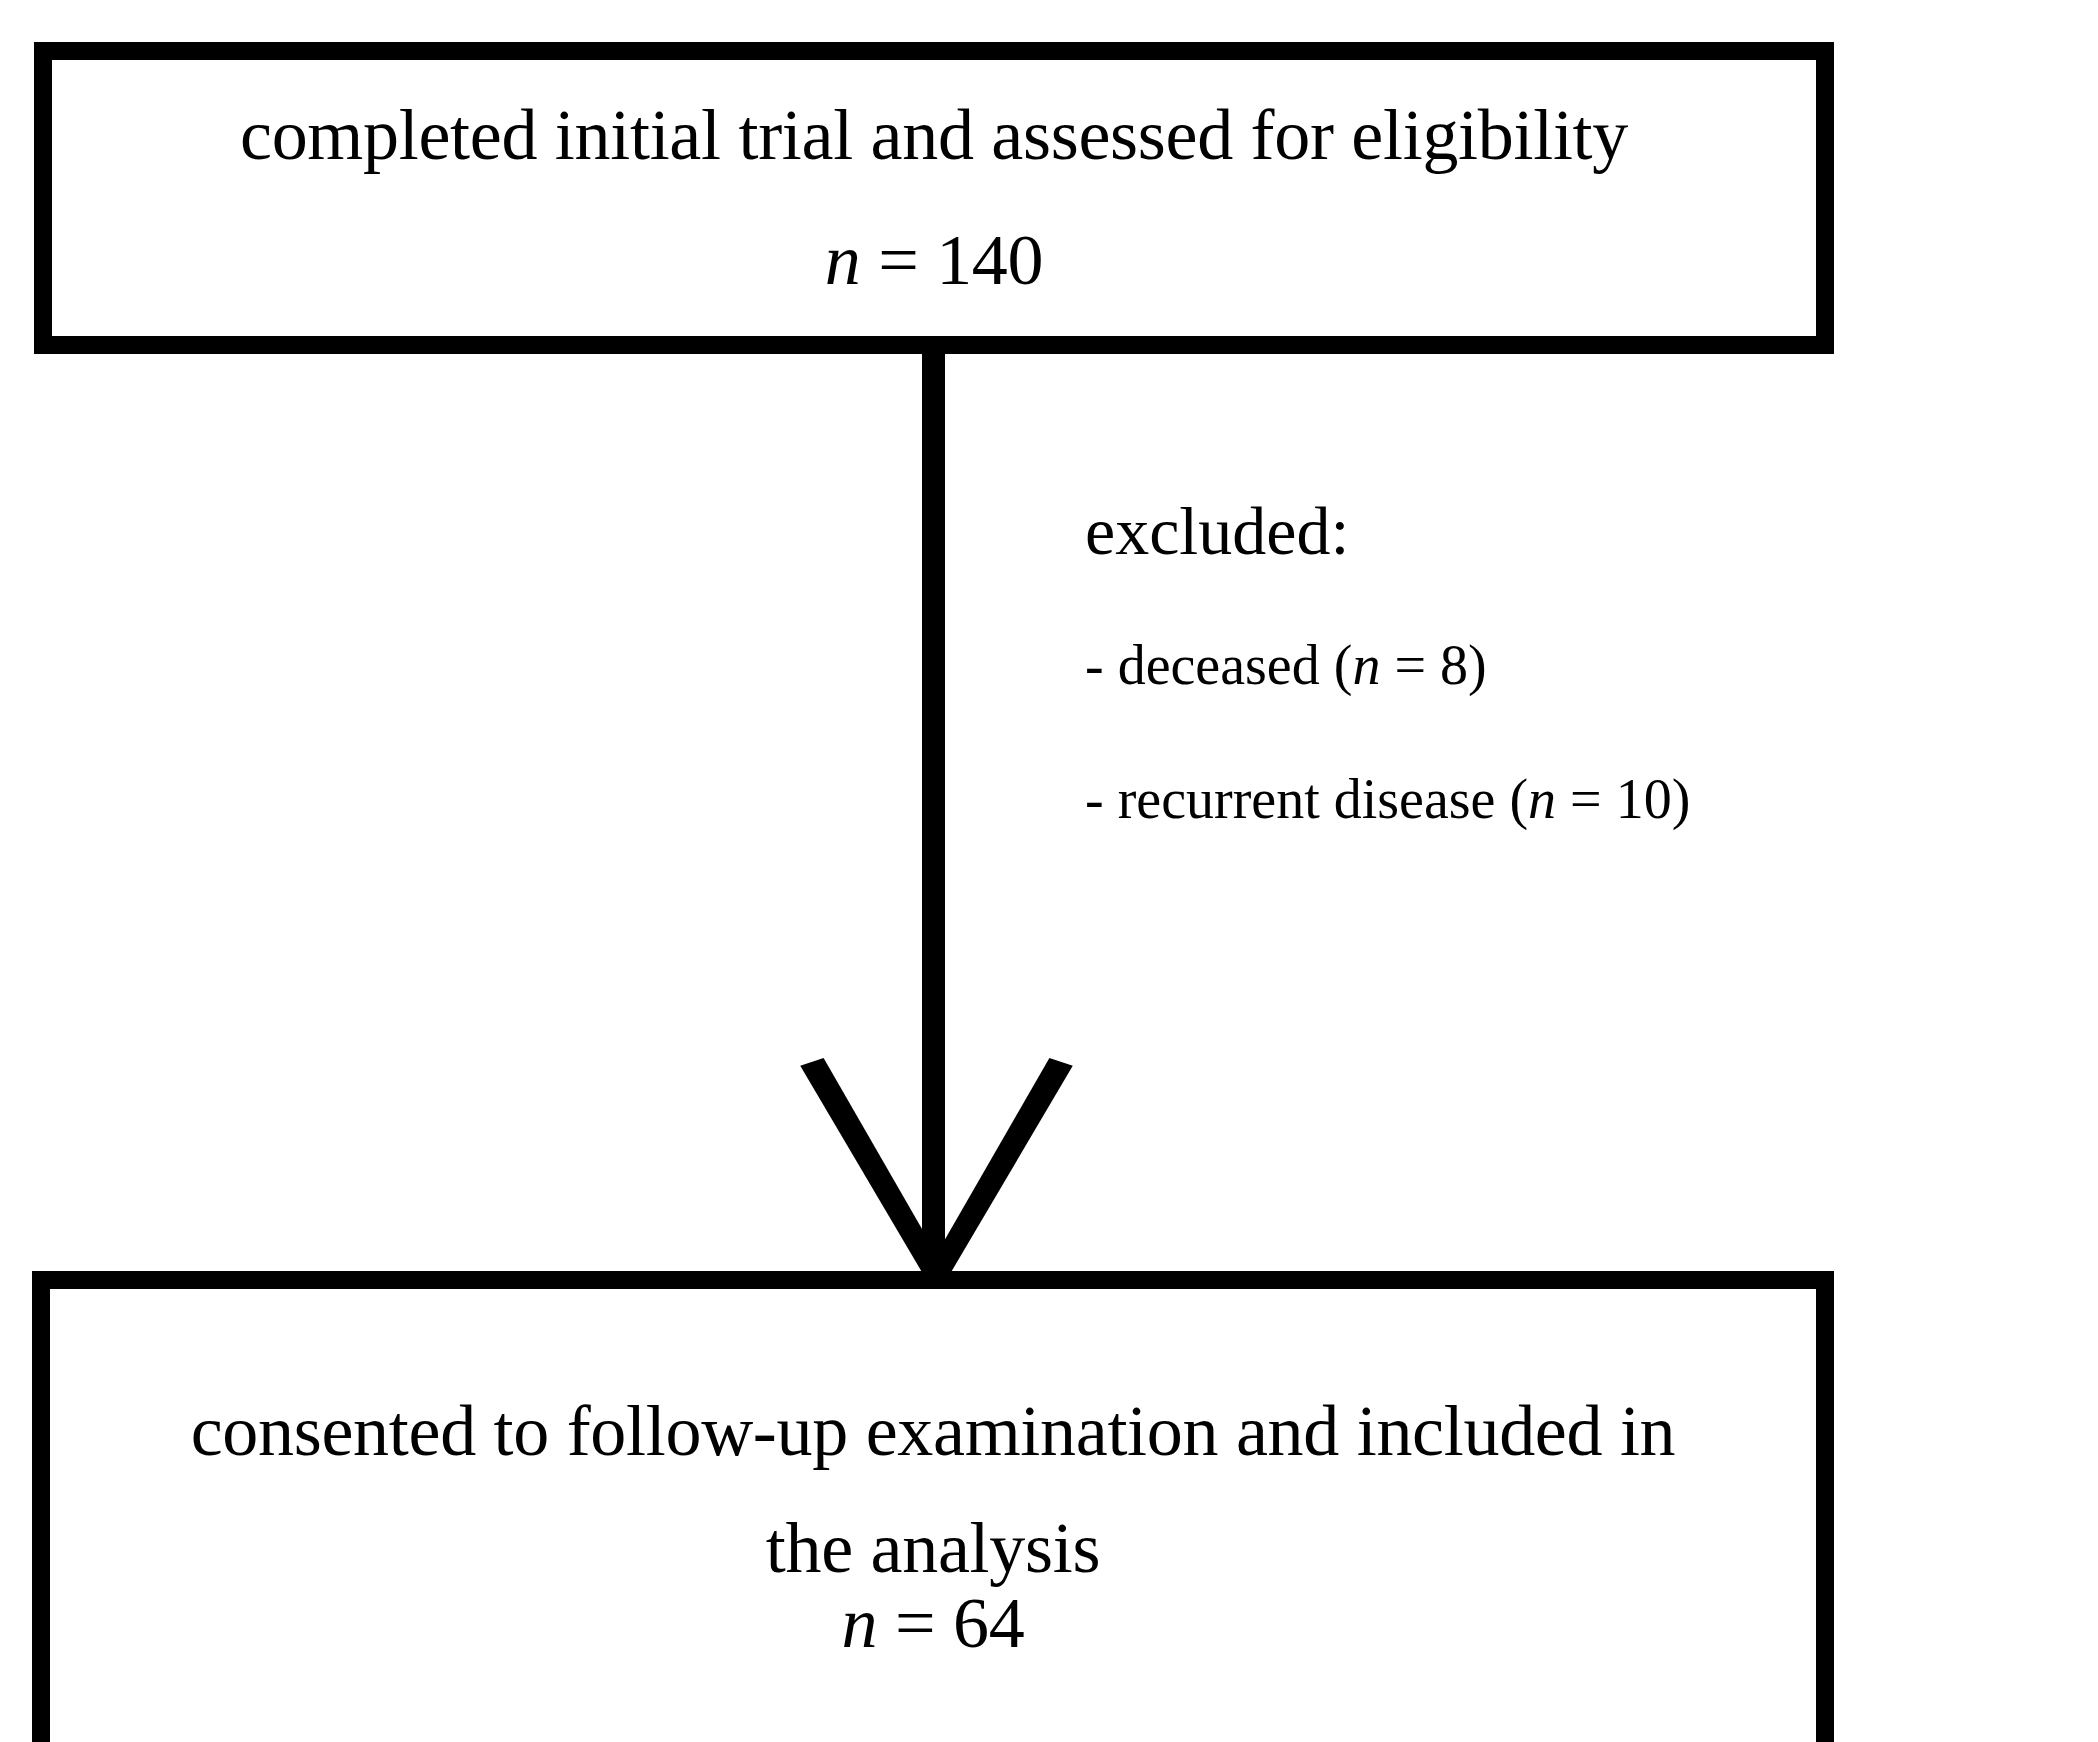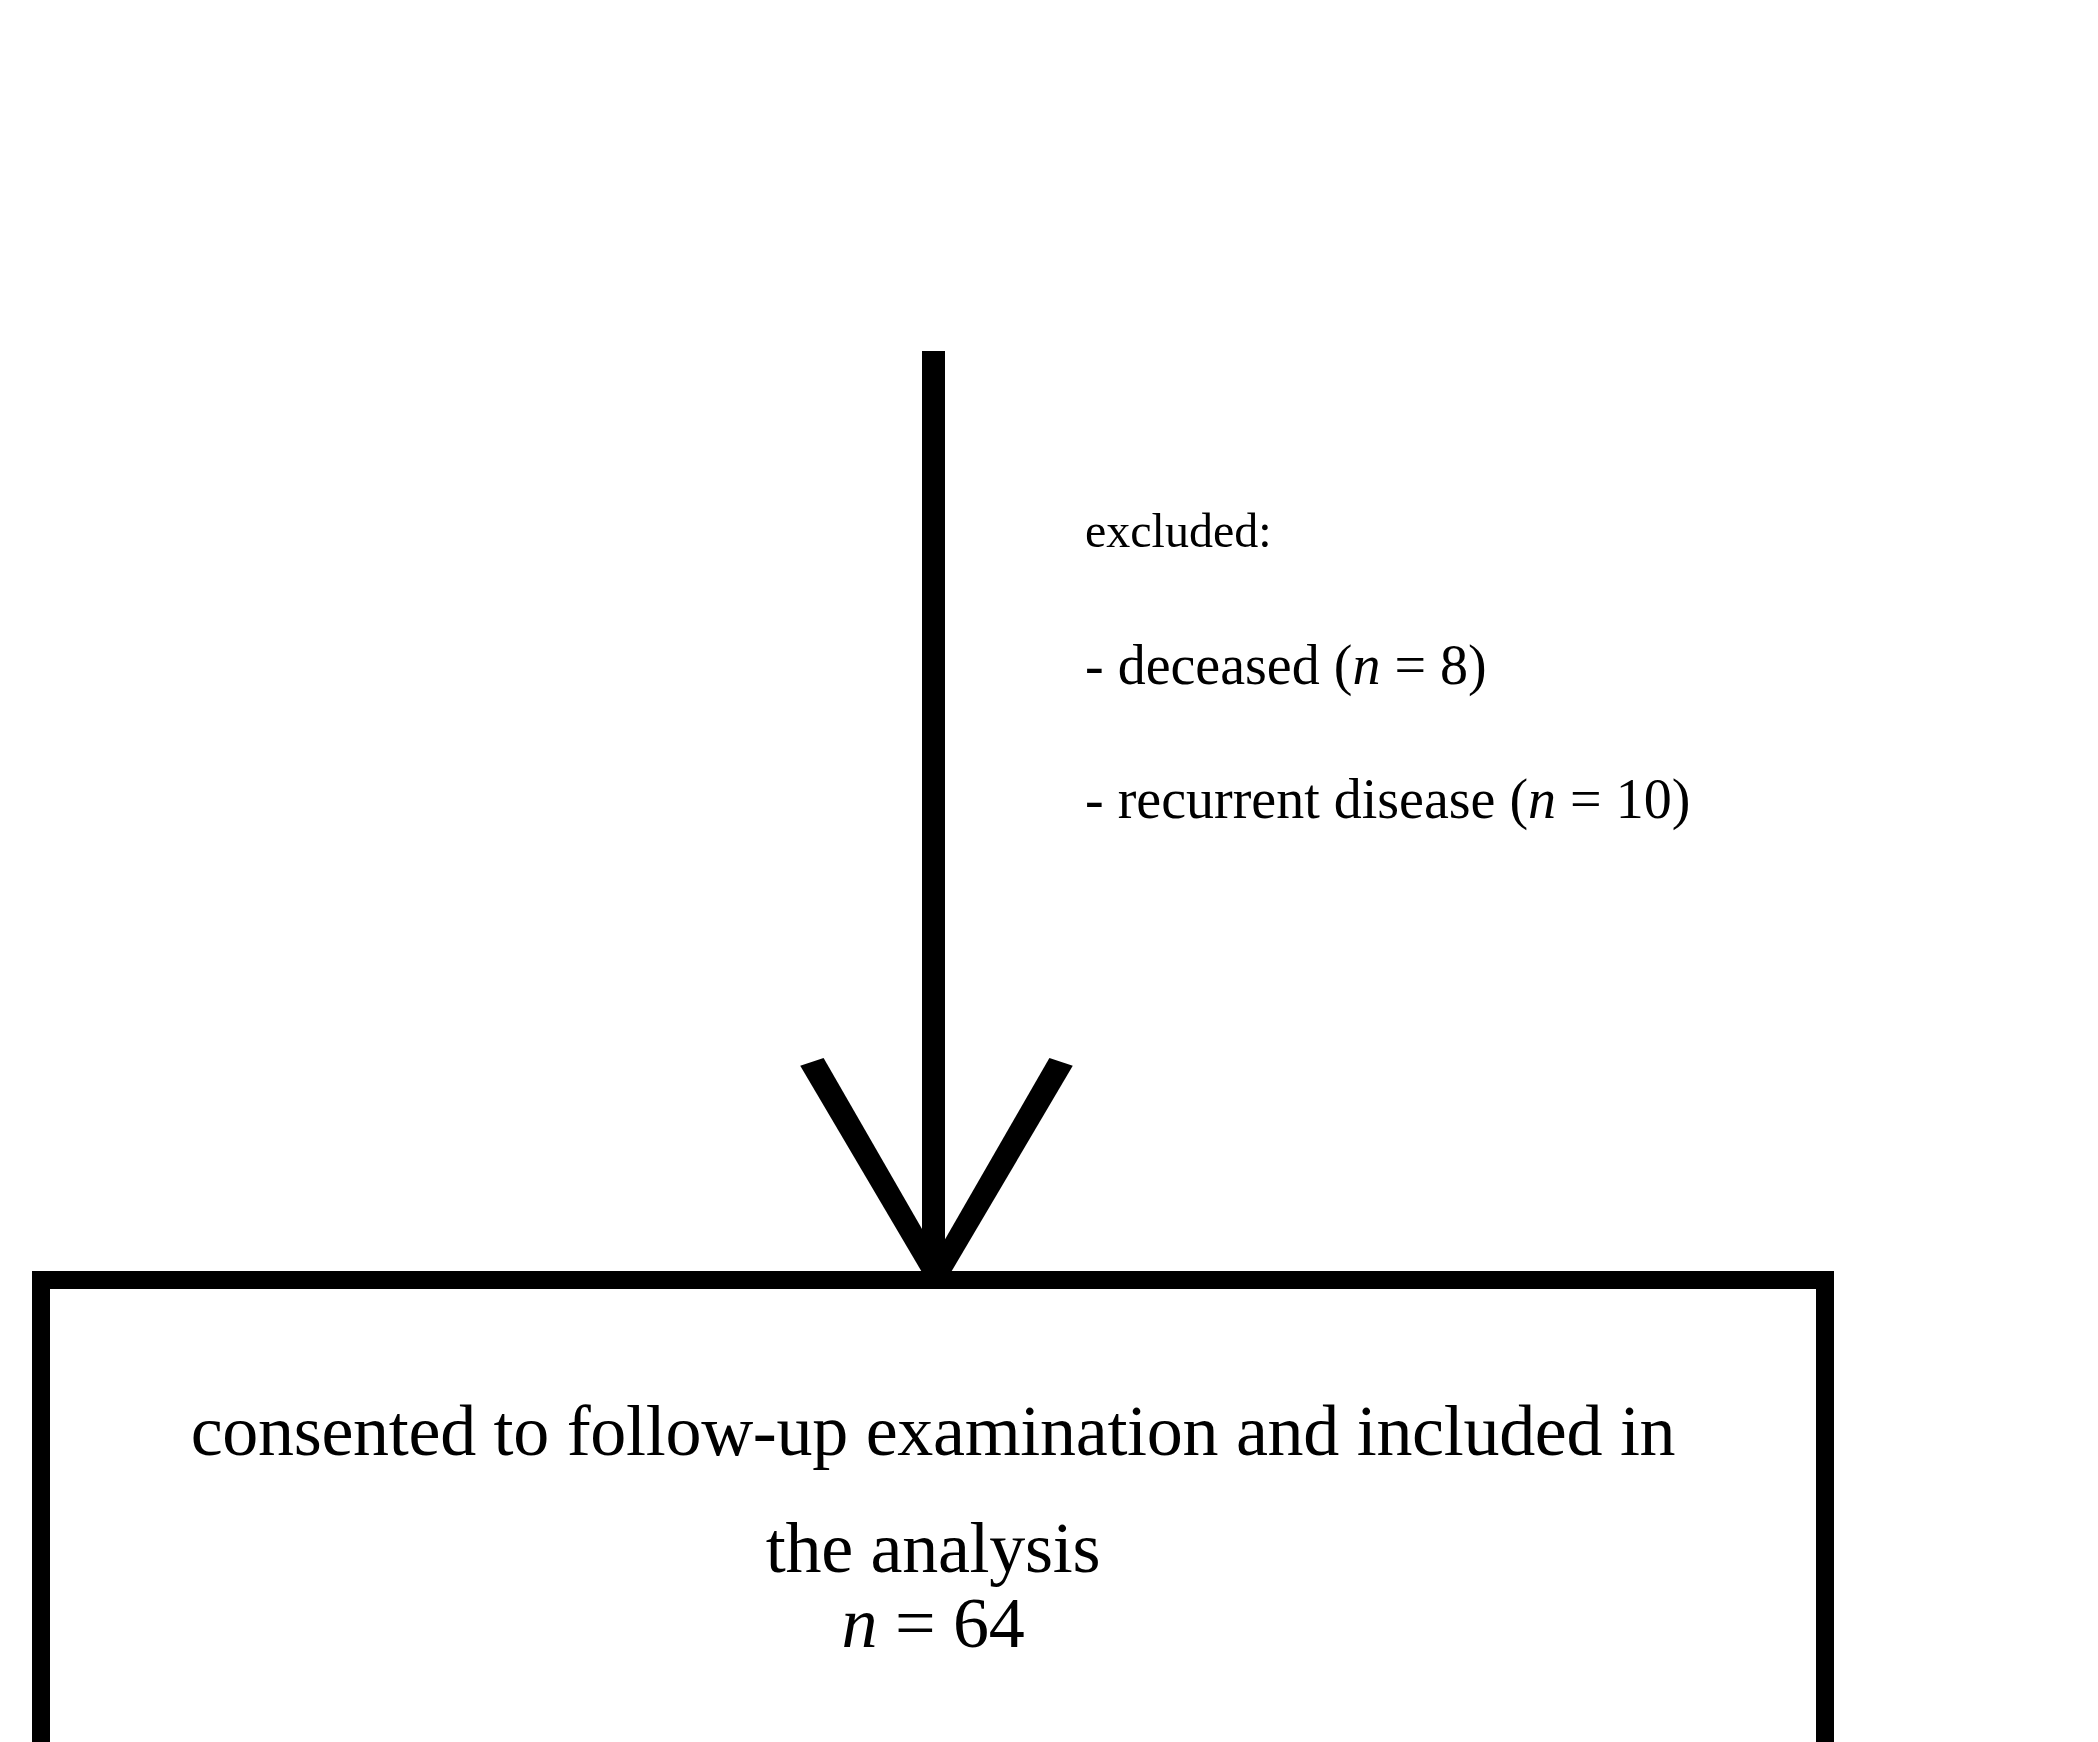--- a/index.html
+++ b/index.html
@@ -91,39 +91,43 @@
   }
 
   
   #exclusion-block {
     position: absolute;
     left: 1085px;
     top: 482px;
     width: 1013px;
   }
   .exclusion-heading {
-    font-size: 48px;
+    font-size: 68px;
     line-height: 98px;
     white-space: nowrap;
   }
   .exclusion-item {
     font-size: 56px;
     line-height: 98px;
     white-space: nowrap;
     margin-top: 36px;
   }
   .exclusion-item:first-of-type {
     margin-top: 36px;
   }
 </style>
 </head>
 <body>
 
 <div id="flowchart-root">
 
+  <div class="flow-box" id="box-enrolled">
+    <span class="box-line box-line-1">completed initial trial and assessed for eligibility</span>
+    <span class="box-line box-line-2"><em class="n-italic">n</em><span> = 140</span></span>
+  </div>
 
   <div id="connector-shaft"></div>
 
   <div id="arrow-head">
     <svg viewBox="0 0 280 225" xmlns="http://www.w3.org/2000/svg" aria-hidden="true">
       <polygon points="0,8 24,0 142,205 142,225 128,225" fill="#000000"></polygon>
       <polygon points="280,8 256,0 138,205 138,225 152,225" fill="#000000"></polygon>
     </svg>
   </div>
 

